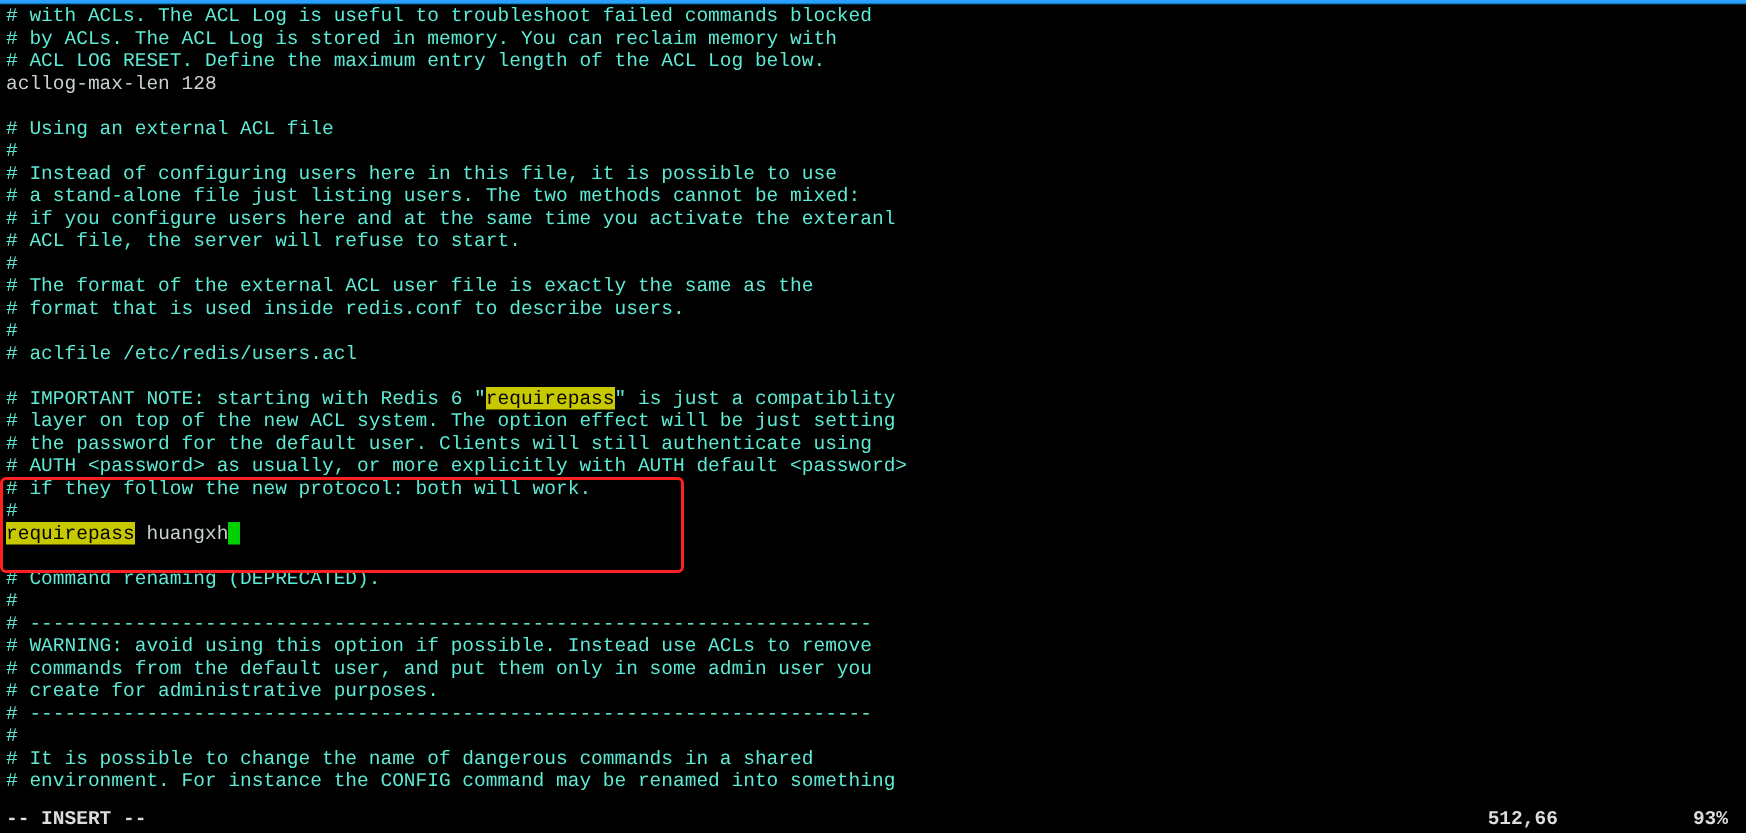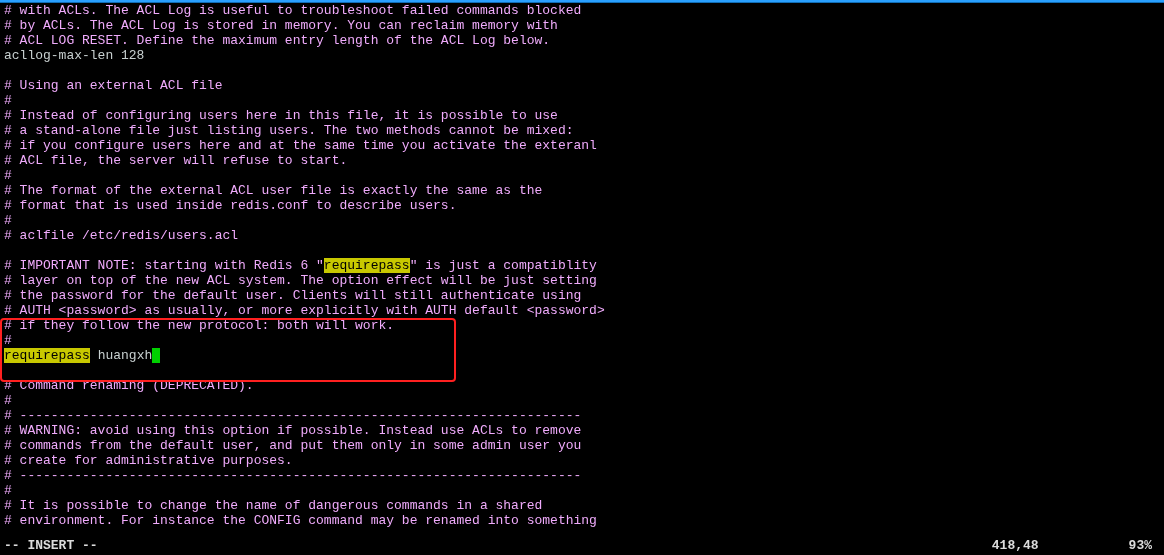--- a/index.html
+++ b/index.html
@@ -15,21 +15,21 @@
     position: relative;
   }
   .topbar {
     height: 3px;
     background: linear-gradient(to bottom, #2aa0ff 0%, #2aa0ff 60%, #004a80 100%);
   }
   .editor {
     padding: 0 0 0 4px;
     white-space: pre;
   }
-  .comment { color: #f0abfc; }
+  .comment { color: #5eead4; }
   .config  { color: #c8d0d0; }
   .hl {
     background: #c8c800;
     color: #000;
     text-align: center;
   }
   .cursor {
     background: #00d000;
     color: #000;
     display: inline-block;
@@ -61,15 +61,15 @@
 
 <div class="topbar"></div>
 
 <div class="editor" id="editor"><div><span class="comment"># with ACLs. The ACL Log is useful to troubleshoot failed commands blocked</span></div><div><span class="comment"># by ACLs. The ACL Log is stored in memory. You can reclaim memory with</span></div><div><span class="comment"># ACL LOG RESET. Define the maximum entry length of the ACL Log below.</span></div><div><span class="config">acllog-max-len 128</span></div><div>&nbsp;</div><div><span class="comment"># Using an external ACL file</span></div><div><span class="comment">#</span></div><div><span class="comment"># Instead of configuring users here in this file, it is possible to use</span></div><div><span class="comment"># a stand-alone file just listing users. The two methods cannot be mixed:</span></div><div><span class="comment"># if you configure users here and at the same time you activate the exteranl</span></div><div><span class="comment"># ACL file, the server will refuse to start.</span></div><div><span class="comment">#</span></div><div><span class="comment"># The format of the external ACL user file is exactly the same as the</span></div><div><span class="comment"># format that is used inside redis.conf to describe users.</span></div><div><span class="comment">#</span></div><div><span class="comment"># aclfile /etc/redis/users.acl</span></div><div>&nbsp;</div><div><span class="comment"># IMPORTANT NOTE: starting with Redis 6 "</span><span class="hl">requirepass</span><span class="comment">" is just a compatiblity</span></div><div><span class="comment"># layer on top of the new ACL system. The option effect will be just setting</span></div><div><span class="comment"># the password for the default user. Clients will still authenticate using</span></div><div><span class="comment"># AUTH &lt;password&gt; as usually, or more explicitly with AUTH default &lt;password&gt;</span></div><div><span class="comment"># if they follow the new protocol: both will work.</span></div><div><span class="comment">#</span></div><div><span class="hl">requirepass</span><span class="config"> huangxh</span><span class="cursor">&nbsp;</span></div><div>&nbsp;</div><div><span class="comment"># Command renaming (DEPRECATED).</span></div><div><span class="comment">#</span></div><div><span class="comment"># ------------------------------------------------------------------------</span></div><div><span class="comment"># WARNING: avoid using this option if possible. Instead use ACLs to remove</span></div><div><span class="comment"># commands from the default user, and put them only in some admin user you</span></div><div><span class="comment"># create for administrative purposes.</span></div><div><span class="comment"># ------------------------------------------------------------------------</span></div><div><span class="comment">#</span></div><div><span class="comment"># It is possible to change the name of dangerous commands in a shared</span></div><div><span class="comment"># environment. For instance the CONFIG command may be renamed into something</span></div></div>
 
 <div class="redbox" id="redbox" style="top: 318px; height: 64px;"></div>
 
 <div class="statusbar">
   <span class="mode">-- INSERT --</span>
   <span class="spacer"></span>
-  <span class="pos">418,48</span>
+  <span class="pos">512,66</span>
   <span class="pct">93%</span>
 </div>
 
 </body></html>

